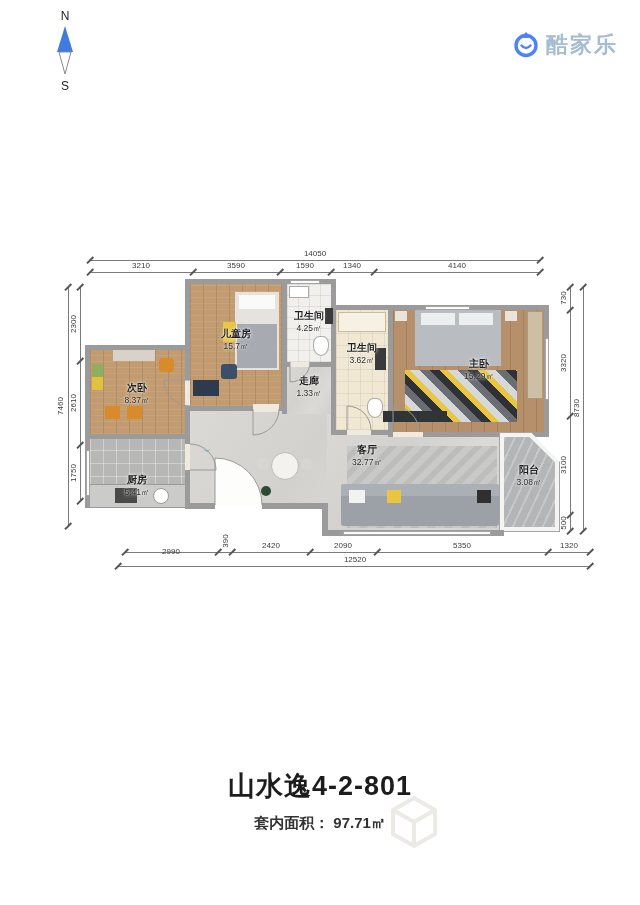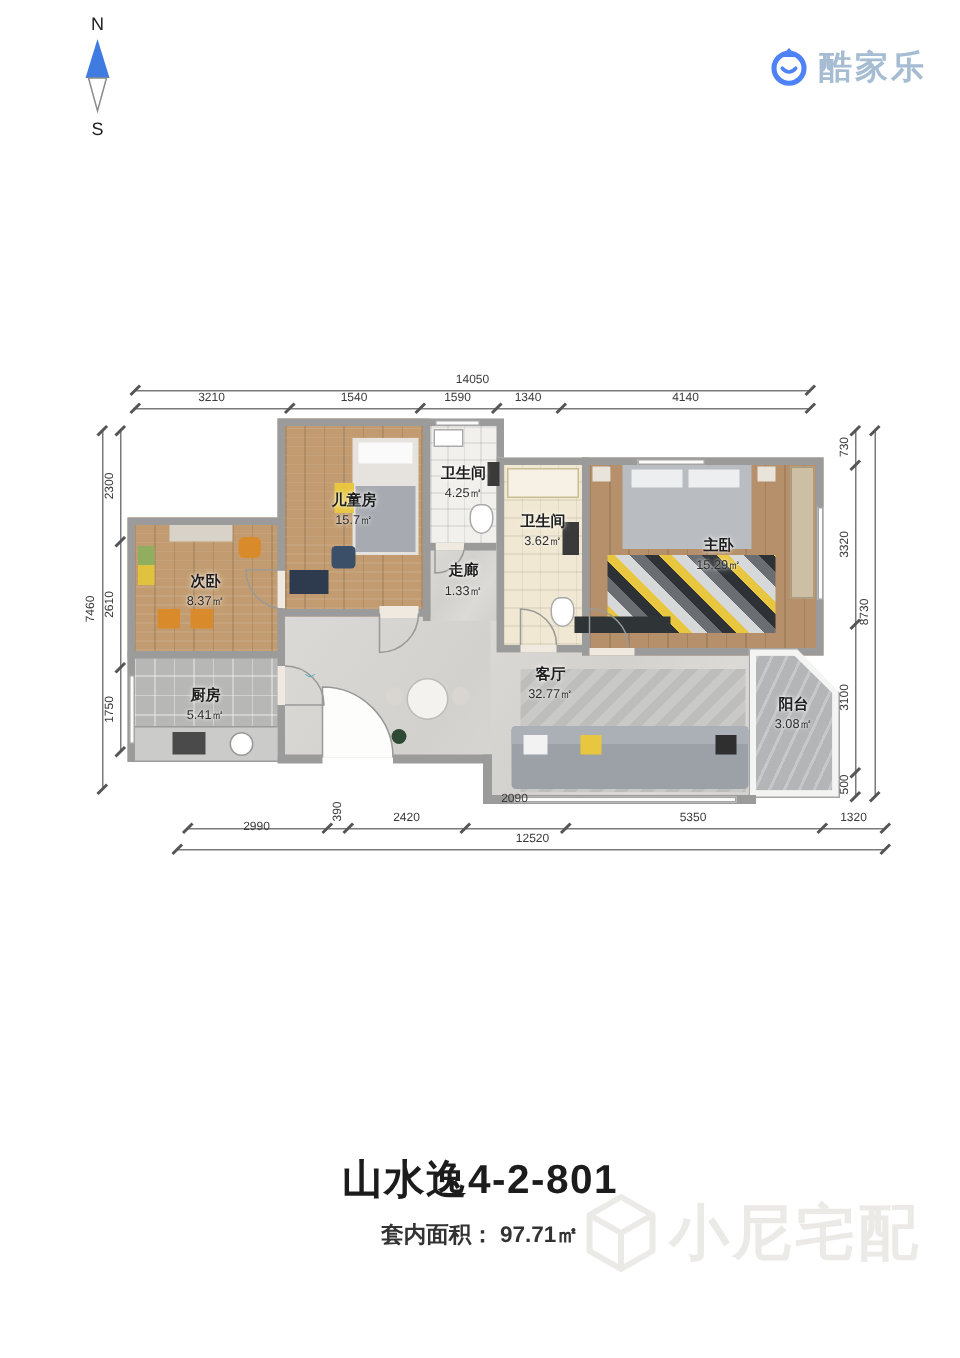--- a/index.html
+++ b/index.html
@@ -171,21 +171,21 @@
       <div class="a">3.62㎡</div>
   </div>
   <div class="room-label" style="left:394px;top:122px">
     <div>主卧</div>
       <div class="a">15.29㎡</div>
   </div>
   <div class="room-label" style="left:52px;top:146px">
     <div>次卧</div>
       <div class="a">8.37㎡</div>
   </div>
-  <div class="room-label" style="left:52px;top:222px">
+  <div class="room-label" style="left:52px;top:238px">
     <div>厨房</div>
       <div class="a">5.41㎡</div>
   </div>
   <div class="room-label" style="left:282px;top:208px">
     <div>客厅</div>
       <div class="a">32.77㎡</div>
   </div>
   <div class="room-label" style="left:444px;top:228px">
     <div>阳台</div>
       <div class="a">3.08㎡</div>
@@ -196,40 +196,40 @@
   <div class="tick" style="left:5px;top:12px"></div>
   <div class="tick" style="left:455px;top:12px"></div>
   <div class="tick" style="left:5px;top:24px"></div>
   <div class="tick" style="left:108px;top:24px"></div>
   <div class="tick" style="left:195px;top:24px"></div>
   <div class="tick" style="left:246px;top:24px"></div>
   <div class="tick" style="left:289px;top:24px"></div>
   <div class="tick" style="left:455px;top:24px"></div>
   <div class="dlabel" style="left:230px;top:5px">14050</div>
   <div class="dlabel" style="left:56px;top:17px">3210</div>
-  <div class="dlabel" style="left:151px;top:17px">1540</div>
+  <div class="dlabel" style="left:151px;top:17px">3590</div>
   <div class="dlabel" style="left:220px;top:17px">1590</div>
   <div class="dlabel" style="left:267px;top:17px">1340</div>
   <div class="dlabel" style="left:372px;top:17px">4140</div>
 
   <div class="hline" style="left:40px;top:304px;width:465px"></div>
   <div class="hline" style="left:33px;top:318px;width:472px"></div>
   <div class="tick" style="left:40px;top:304px"></div>
   <div class="tick" style="left:133px;top:304px"></div>
   <div class="tick" style="left:147px;top:304px"></div>
   <div class="tick" style="left:225px;top:304px"></div>
   <div class="tick" style="left:292px;top:304px"></div>
   <div class="tick" style="left:463px;top:304px"></div>
   <div class="tick" style="left:505px;top:304px"></div>
   <div class="tick" style="left:33px;top:318px"></div>
   <div class="tick" style="left:505px;top:318px"></div>
   <div class="dlabel" style="left:86px;top:303px">2990</div>
   <div class="dvlabel" style="left:140px;top:293px">390</div>
   <div class="dlabel" style="left:186px;top:297px">2420</div>
-  <div class="dlabel" style="left:258px;top:284px">2090</div>
+  <div class="dlabel" style="left:258px;top:297px">2090</div>
   <div class="dlabel" style="left:377px;top:297px">5350</div>
   <div class="dlabel" style="left:484px;top:297px">1320</div>
   <div class="dlabel" style="left:270px;top:311px">12520</div>
 
   <div class="vline" style="left:-5px;top:39px;height:214px"></div>
   <div class="vline" style="left:-17px;top:39px;height:239px"></div>
   <div class="tick" style="left:-5px;top:39px"></div>
   <div class="tick" style="left:-5px;top:113px"></div>
   <div class="tick" style="left:-5px;top:197px"></div>
   <div class="tick" style="left:-5px;top:253px"></div>
@@ -256,17 +256,16 @@
   <div class="dvlabel" style="left:491px;top:160px">8730</div>
 </div>
 
 <div id="watermark">
   <svg width="52" height="52" viewBox="0 0 52 52">
     <g fill="none" stroke="#eceae7" stroke-width="4" stroke-linejoin="round">
       <polygon points="26,2 47,14 47,38 26,50 5,38 5,14"></polygon>
       <path d="M5 14 L26 26 L47 14 M26 26 L26 50"></path>
     </g>
   </svg>
-  <span class="wt">小尼宅配</span>
 </div>
 
 <div id="title">山水逸4-2-801</div>
 <div id="subtitle">套内面积： 97.71㎡</div>
 
 </body></html>

